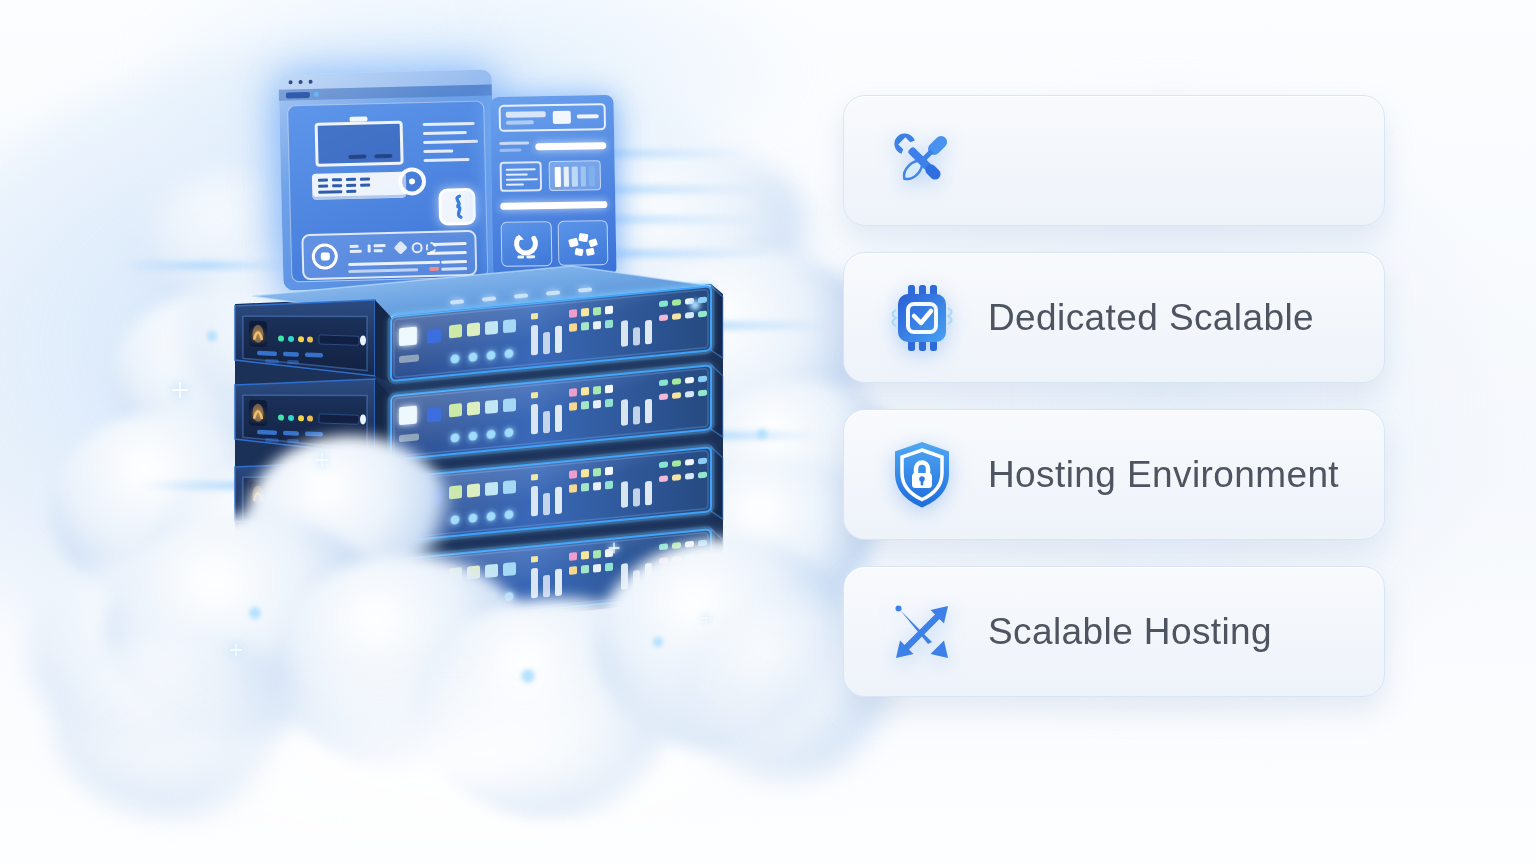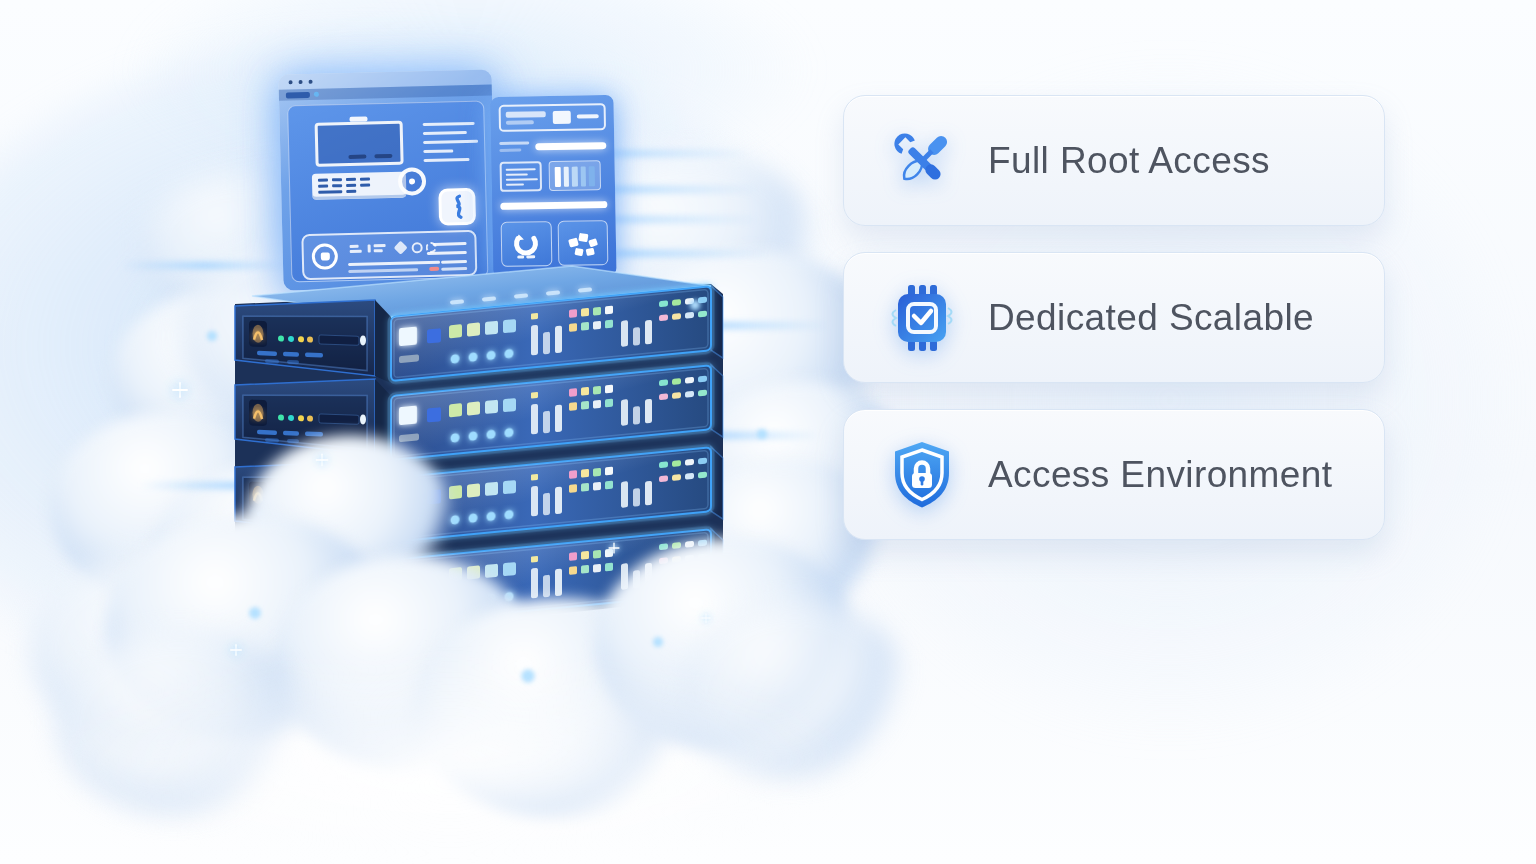--- a/index.html
+++ b/index.html
@@ -411,21 +411,20 @@
           <rect x="35.5" y="24" width="5" height="16" fill="#3c80e8"></rect>
           <path d="M38 38 C46 44 46 58 38 63 C30 58 30 44 38 38 Z" fill="#d6ecfc" stroke="#3f85ea" stroke-width="2.5"></path>
         </g>
         <g transform="rotate(-45 38 38)">
           <path d="M28.6 18.5 A10.5 10.5 0 1 1 47.4 18.5 L43 16.4 L43 9.5 L33 9.5 L33 16.4 Z" fill="#3c80e8"></path>
           <rect x="34" y="21" width="8" height="28" rx="3" fill="#3c80e8"></rect>
           <rect x="32.5" y="45" width="11" height="17" rx="5.5" fill="#2f6fdf"></rect>
         </g>
       </svg>
     </span>
-    <span class="lbl">Full Root Access</span>
   </div>
 
   <div class="card">
     <span class="icn">
       <svg width="76" height="76" viewBox="0 0 76 76">
         <defs>
           <linearGradient id="chipGrad" x1="0" y1="0" x2="1" y2="1">
             <stop offset="0" stop-color="#2a5ed6"></stop>
               <stop offset="1" stop-color="#47a2f2"></stop>
           </linearGradient>
@@ -458,17 +457,32 @@
           </linearGradient>
         </defs>
         <path d="M38 5 L65 14.5 V36 C65 53.5 53.5 64 38 70.5 C22.5 64 11 53.5 11 36 V14.5 Z" fill="url(#shieldGrad)"></path>
         <path d="M38 13 L58 20 V36 C58 49 49 57.5 38 62.5 C27 57.5 18 49 18 36 V20 Z" fill="none" stroke="#ffffff" stroke-width="3.5"></path>
         <path d="M32 37 V31.5 a6 6 0 0 1 12 0 V37" fill="none" stroke="#ffffff" stroke-width="4.5"></path>
         <rect x="28" y="36" width="20" height="15" rx="3.5" fill="#ffffff"></rect>
         <circle cx="38" cy="42" r="2.8" fill="#2e7be4"></circle>
         <rect x="36.7" y="43" width="2.6" height="5.5" rx="1.3" fill="#2e7be4"></rect>
       </svg>
     </span>
-    <span class="lbl">Access Environment</span>
-  </div>
-
+    <span class="lbl">Hosting Environment</span>
+  </div>
+
+  <div class="card">
+    <span class="icn">
+      <svg width="76" height="76" viewBox="0 0 76 76">
+        <g fill="#3c80e8" stroke="none">
+          <line x1="22" y1="54" x2="54" y2="22" stroke="#3c80e8" stroke-width="6.5" stroke-linecap="round"></line>
+          <polygon points="64,12 46.5,16 60,29.5"></polygon>
+          <polygon points="12,64 29.5,60 16,46.5"></polygon>
+          <circle cx="14.5" cy="14.5" r="3"></circle>
+          <path d="M16 16 L48 48 L44 50 Z"></path>
+          <polygon points="64,64 46.5,60 60,46.5"></polygon>
+        </g>
+      </svg>
+    </span>
+    <span class="lbl">Scalable Hosting</span>
+  </div>
 
 </div>
 
 </body></html>

